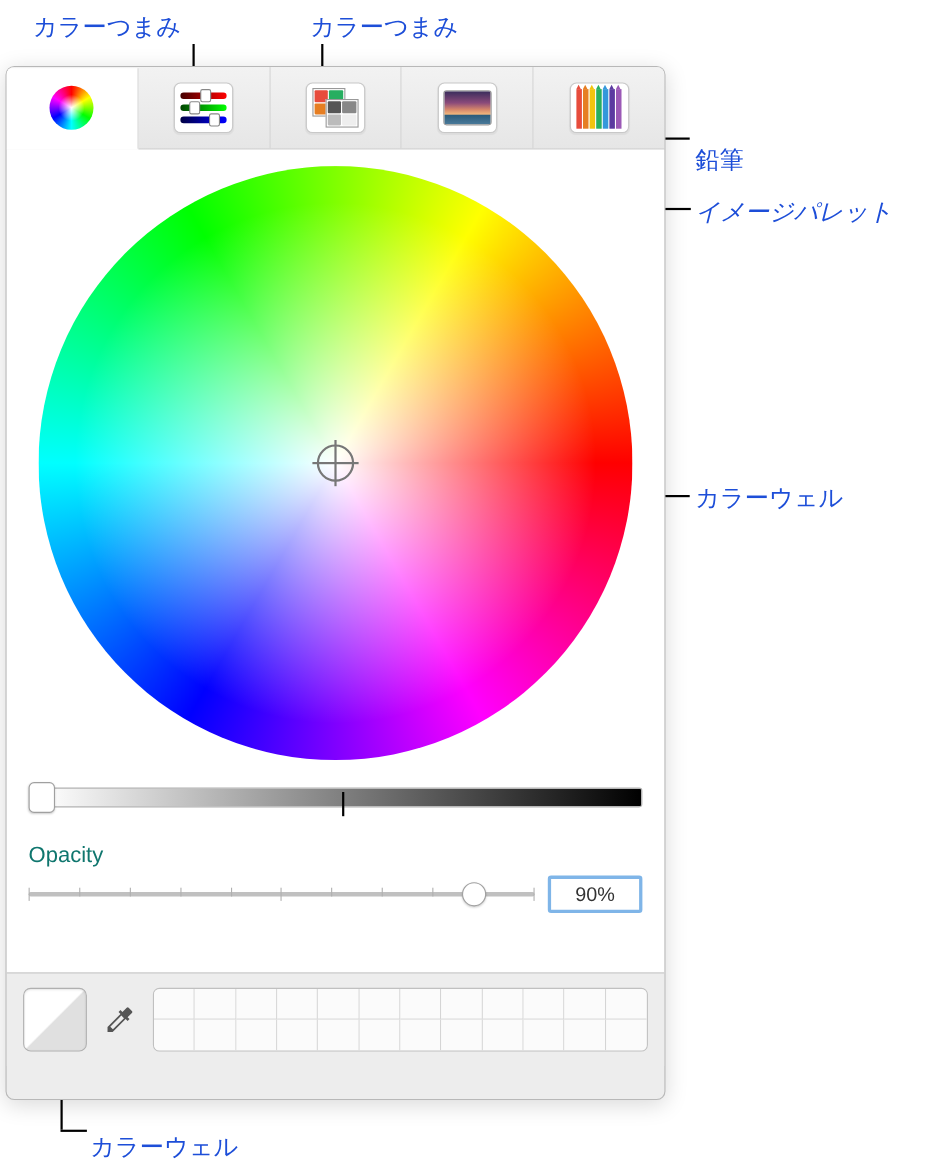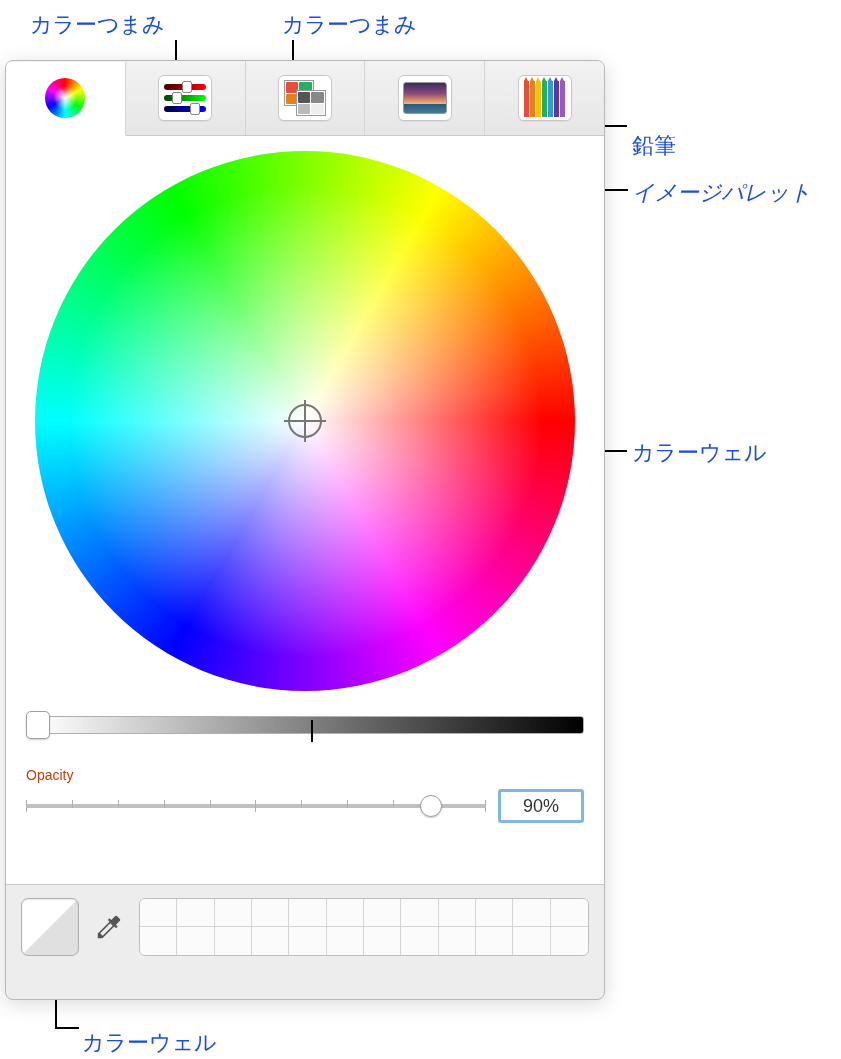--- a/index.html
+++ b/index.html
@@ -254,22 +254,22 @@
       height: 28px;
       background: #fff;
       border: 1px solid #a0a0a0;
       border-radius: 5px;
       box-shadow: 0 1px 2px rgba(0,0,0,0.2);
     }
     .opacity-section {
       margin-top: 18px;
     }
     .opacity-label {
-      font-size: 14px;
-      color: #c2410c;
+      font-size: 20px;
+      color: #0f766e;
       font-weight: 500;
       margin-bottom: 6px;
     }
     .opacity-row {
       display: flex;
       align-items: center;
       gap: 12px;
     }
     .opacity-track-wrap {
       flex: 1;

